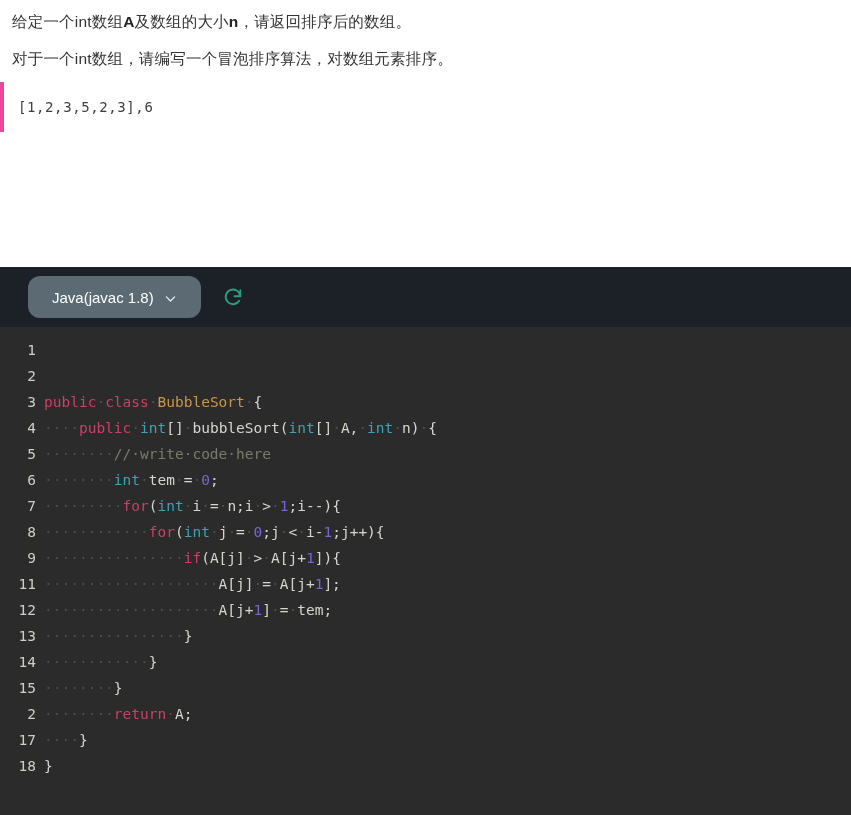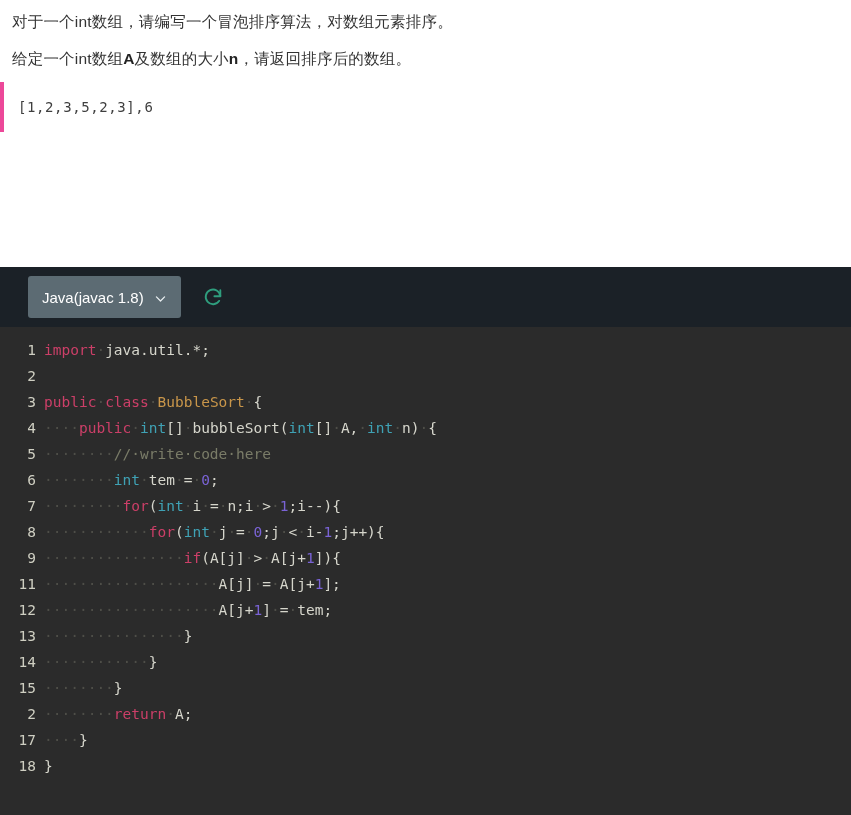--- a/index.html
+++ b/index.html
@@ -68,23 +68,23 @@
     background: #1b2127;
     display: flex;
     align-items: center;
     padding-left: 28px;
     box-sizing: border-box;
   }
   .lang-select {
     background: #5c6b73;
     color: #ffffff;
     border: none;
-    border-radius: 3px;
+    border-radius: 12px;
     height: 42px;
-    padding: 0 14px;
+    padding: 0 24px;
     display: flex;
     align-items: center;
     gap: 10px;
     font-size: 15px;
     font-family: "Liberation Sans", sans-serif;
     cursor: pointer;
   }
   .chev {
     display: inline-block;
     width: 13px;
@@ -136,22 +136,22 @@
   .t-cls  { color: #c9964a; }
   .t-num  { color: #7a63d6; }
   .t-com  { color: #7a7c68; }
   .t-pln  { color: #d6d6cc; }
   .t-ws   { color: #4e4e48; }
 </style>
 </head>
 <body>
 
 <div class="problem">
+  <p><span>给定一个int数组</span><b>A</b><span>及数组的大小</span><b>n</b><span>，请返回排序后的数组。</span></p>
   <p><span>对于一个int数组，请编写一个冒泡排序算法，对数组元素排序。</span></p>
-  <p><span>给定一个int数组</span><b>A</b><span>及数组的大小</span><b>n</b><span>，请返回排序后的数组。</span></p>
 </div>
 
 <div>
   <div class="sample">
     <code>[1,2,3,5,2,3],6</code>
   </div>
 </div>
 
 <div class="editor">
 
@@ -166,21 +166,21 @@
     </div>
     <div class="refresh-btn">
       <svg width="22" height="22" viewBox="0 0 24 24">
         <path d="M20 11a8 8 0 1 0-1.2 5.2" fill="none" stroke="#2f9e7e" stroke-width="2" stroke-linecap="round"></path>
         <path d="M20 4.5 L20 11.2 L13.5 11.2" fill="none" stroke="#2f9e7e" stroke-width="2" stroke-linecap="round" stroke-linejoin="round"></path>
       </svg>
     </div>
   </div>
 
   <div class="code-area" id="code-area">
-      <div class="code-line"><span class="ln">1</span><span class="code-text"><span class="t-kw">import</span><span class="t-ws">·</span><span class="t-pln">java.util.*;</span></span></div>
+      <div class="code-line"><span class="ln">1</span></div>
       <div class="code-line"><span class="ln">2</span><span class="code-text"></span></div>
       <div class="code-line"><span class="ln">3</span><span class="code-text"><span class="t-kw">public</span><span class="t-ws">·</span><span class="t-kw">class</span><span class="t-ws">·</span><span class="t-cls">BubbleSort</span><span class="t-ws">·</span><span class="t-pln">{</span></span></div>
       <div class="code-line"><span class="ln">4</span><span class="code-text"><span class="t-ws">····</span><span class="t-kw">public</span><span class="t-ws">·</span><span class="t-type">int</span><span class="t-pln">[]</span><span class="t-ws">·</span><span class="t-pln">bubbleSort(</span><span class="t-type">int</span><span class="t-pln">[]</span><span class="t-ws">·</span><span class="t-pln">A,</span><span class="t-ws">·</span><span class="t-type">int</span><span class="t-ws">·</span><span class="t-pln">n)</span><span class="t-ws">·</span><span class="t-pln">{</span></span></div>
       <div class="code-line"><span class="ln">5</span><span class="code-text"><span class="t-ws">········</span><span class="t-com">//·write·code·here</span></span></div>
       <div class="code-line"><span class="ln">6</span><span class="code-text"><span class="t-ws">········</span><span class="t-type">int</span><span class="t-ws">·</span><span class="t-pln">tem</span><span class="t-ws">·</span><span class="t-pln">=</span><span class="t-ws">·</span><span class="t-num">0</span><span class="t-pln">;</span></span></div>
       <div class="code-line"><span class="ln">7</span><span class="code-text"><span class="t-ws">········</span><span class="t-ws">·</span><span class="t-kw">for</span><span class="t-pln">(</span><span class="t-type">int</span><span class="t-ws">·</span><span class="t-pln">i</span><span class="t-ws">·</span><span class="t-pln">=</span><span class="t-ws">·</span><span class="t-pln">n;i</span><span class="t-ws">·</span><span class="t-pln">&gt;</span><span class="t-ws">·</span><span class="t-num">1</span><span class="t-pln">;i--){</span></span></div>
       <div class="code-line"><span class="ln">8</span><span class="code-text"><span class="t-ws">············</span><span class="t-kw">for</span><span class="t-pln">(</span><span class="t-type">int</span><span class="t-ws">·</span><span class="t-pln">j</span><span class="t-ws">·</span><span class="t-pln">=</span><span class="t-ws">·</span><span class="t-num">0</span><span class="t-pln">;j</span><span class="t-ws">·</span><span class="t-pln">&lt;</span><span class="t-ws">·</span><span class="t-pln">i-</span><span class="t-num">1</span><span class="t-pln">;j++){</span></span></div>
       <div class="code-line"><span class="ln">9</span><span class="code-text"><span class="t-ws">················</span><span class="t-kw">if</span><span class="t-pln">(A[j]</span><span class="t-ws">·</span><span class="t-pln">&gt;</span><span class="t-ws">·</span><span class="t-pln">A[j+</span><span class="t-num">1</span><span class="t-pln">]){</span></span></div>
       <div class="code-line"><span class="ln">11</span><span class="code-text"><span class="t-ws">····················</span><span class="t-pln">A[j]</span><span class="t-ws">·</span><span class="t-pln">=</span><span class="t-ws">·</span><span class="t-pln">A[j+</span><span class="t-num">1</span><span class="t-pln">];</span></span></div>
       <div class="code-line"><span class="ln">12</span><span class="code-text"><span class="t-ws">····················</span><span class="t-pln">A[j+</span><span class="t-num">1</span><span class="t-pln">]</span><span class="t-ws">·</span><span class="t-pln">=</span><span class="t-ws">·</span><span class="t-pln">tem;</span></span></div>

